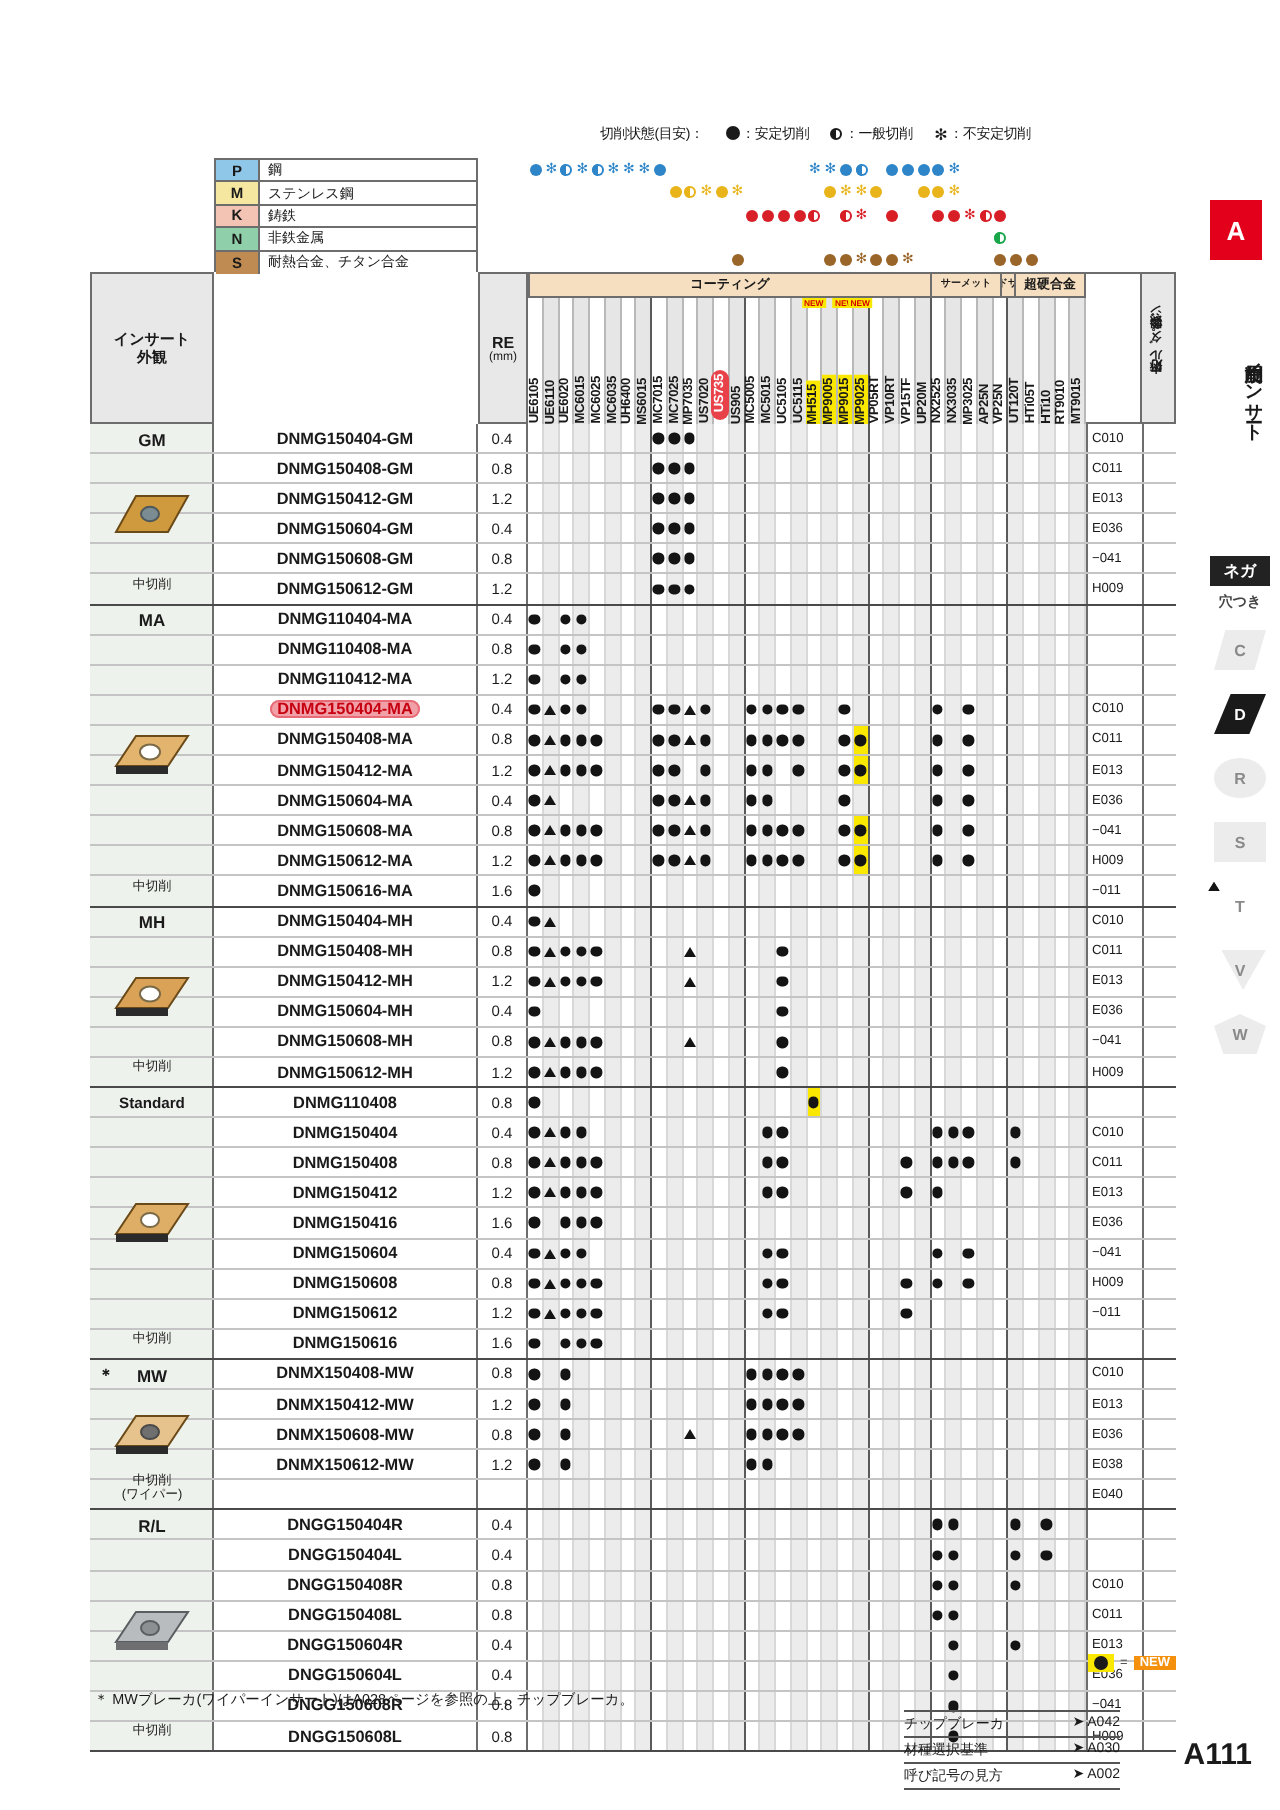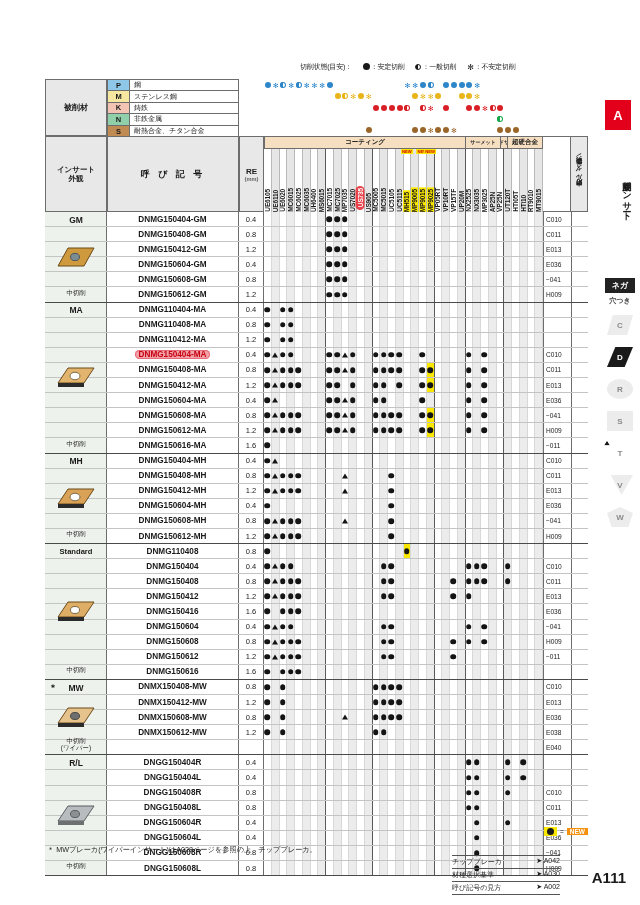--- a/index.html
+++ b/index.html
@@ -224,21 +224,20 @@
     <span class="sym half"></span><span>：一般切削</span>
   </span>
   <span class="lg-item">
     <span class="sym star">✻</span><span>：不安定切削</span>
   </span>
 </div>
 
 <div id="sheet">
 
   <div id="hdr">
-    <div class="hbox" id="mat-label">被削材</div>
 
     <div id="mat-rows" style="border:1px solid #6d6d6d;">
         <div class="mrow">
           <div class="mcode" style="background: rgb(143, 199, 232);">P</div>
           <div class="mname">鋼</div>
         </div>
         <div class="mrow">
           <div class="mcode" style="background: rgb(245, 231, 160);">M</div>
           <div class="mname">ステンレス鋼</div>
         </div>
@@ -254,21 +253,20 @@
           <div class="mcode" style="background: rgb(192, 139, 82);">S</div>
           <div class="mname">耐熱合金、チタン合金</div>
         </div>
       </div>
 
     <div class="hbox" id="h-appear">
       <span>インサート</span>
       <span>外観</span>
     </div>
 
-    <div class="hbox" id="h-design">呼 び 記 号</div>
 
     <div class="hbox" id="h-re">
       <span class="re-main">RE</span>
       <span class="re-sub">(mm)</span>
     </div>
 
     <div id="grp-band" style="width: 279px;">
         <div class="gband first" style="width: 224.75px;">コーティング</div>
         <div class="gband tiny" style="width: 38.75px;">サーメット</div>
         <div class="gband tiny" style="width: 7.75px;">コーテッドサーメット</div>

